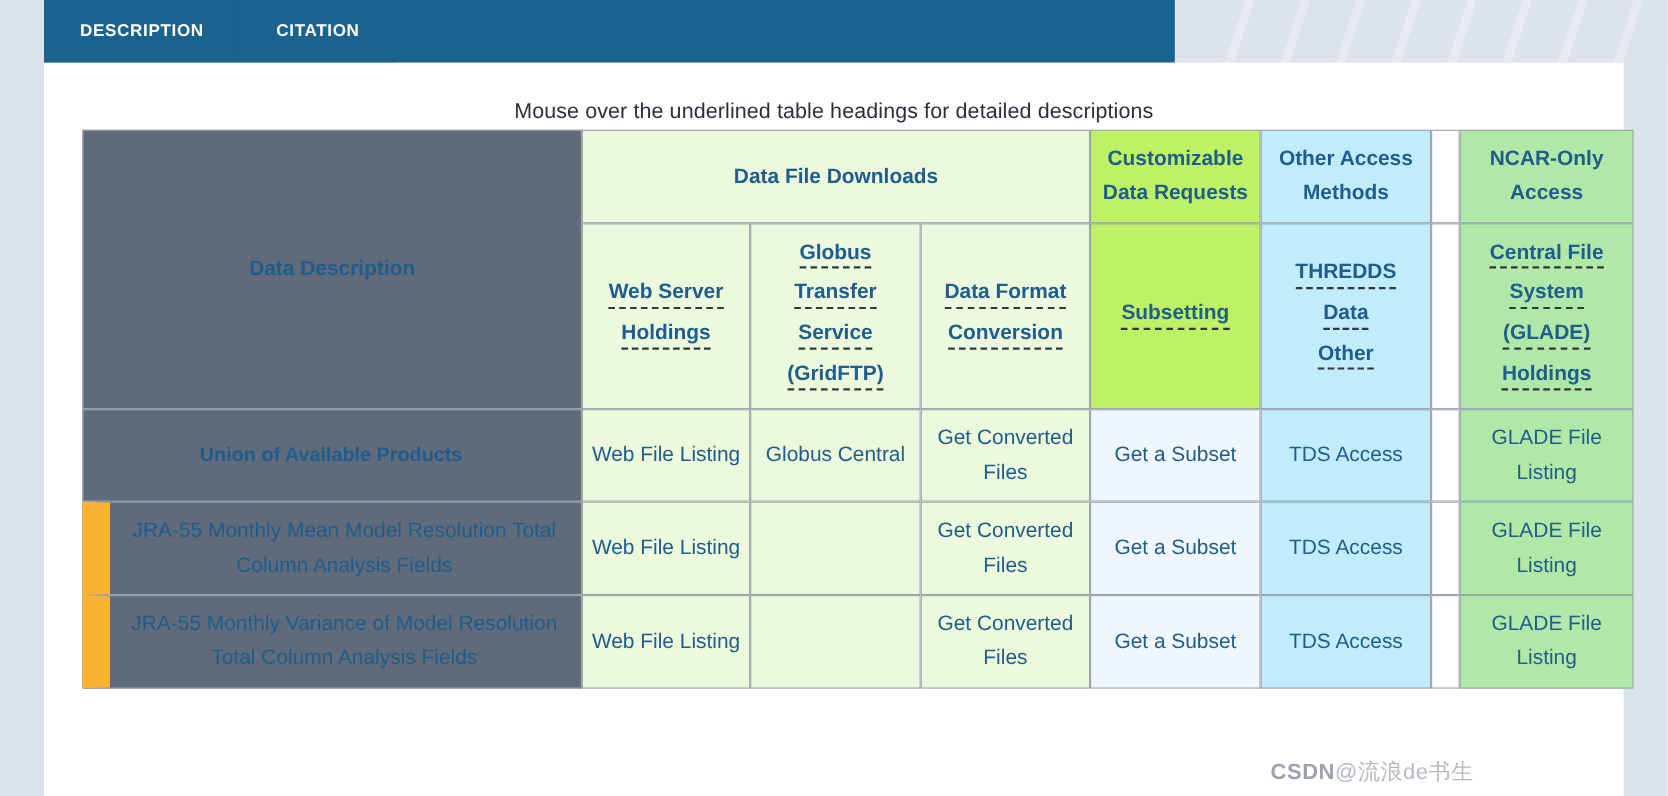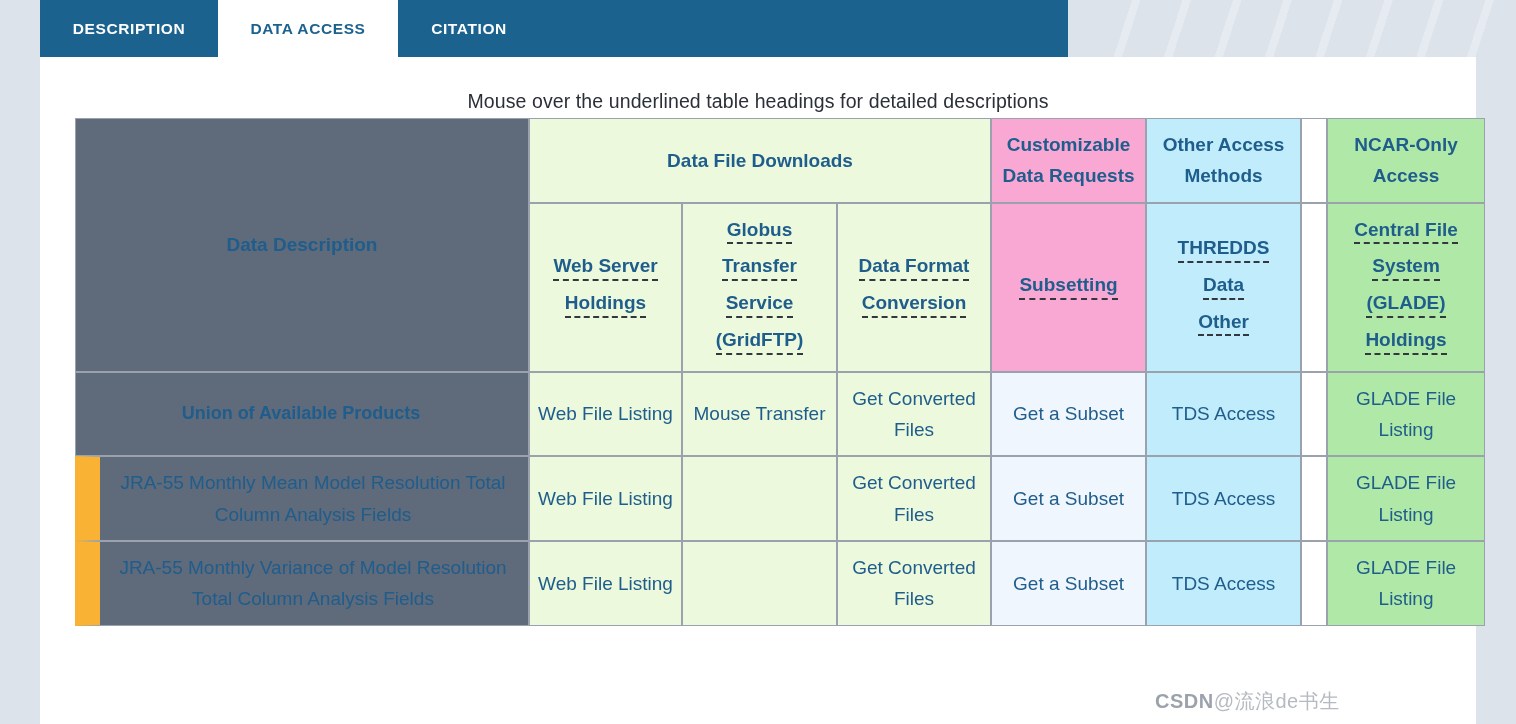--- a/index.html
+++ b/index.html
@@ -111,21 +111,21 @@
 
   
   td.hdr-dark {
     background: #5f6a7a;
     color: #ffffff;
     font-weight: bold;
     font-size: 18px;
     border-color: #7c8593;
   }
   td.hdr-green { background: #ecf9dc; color: #1f2328; font-weight: bold; font-size: 19px; }
-  td.hdr-ice   { background: #f9a8d4; color: #1f2328; font-weight: bold; font-size: 19px; margin-left: 28px; }
+  td.hdr-ice   { background: #bef264; color: #1f2328; font-weight: bold; font-size: 19px; margin-left: 28px; }
   td.hdr-cyan  { background: #c0ecfb; color: #1f2328; font-weight: bold; font-size: 19px; }
   td.hdr-ncar  { background: #b0e9a7; color: #1f2328; font-weight: bold; font-size: 19px; }
 
   
   td.cell-green { background: #ecf9dc; }
   td.cell-ice   { background: #f0f6fd; }
   td.cell-cyan  { background: #c0ecfb; }
   td.cell-glade { background: #b0e9a7; }
 
   td.cell-dark {
@@ -180,23 +180,20 @@
   #watermark .wm-b { font-weight: bold; color: rgba(90,100,115,0.6); }
 </style>
 </head>
 <body>
 
 <div id="stripes"></div>
 
 <nav id="tabbar">
   <div class="tab t-description">
       <span>DESCRIPTION</span>
-    </div>
-  <div class="tab t-data-access">
-      <span>DATA ACCESS</span>
     </div>
   <div class="tab t-citation">
       <span>CITATION</span>
     </div>
 </nav>
 
 <main id="panel">
 
   <div id="caption">Mouse over the underlined table headings for detailed descriptions</div>
 
@@ -263,21 +260,21 @@
               <span class="dash">System</span><br>
               <span class="dash">(GLADE)</span><br>
               <span class="dash">Holdings</span>
             </span>
           </td>
         </tr>
 
         <tr>
           <td class="cell-dark union">Union of Available Products</td>
           <td class="cell-green">Web File Listing</td>
-          <td class="cell-green">Mouse Transfer</td>
+          <td class="cell-green">Globus Central</td>
           <td class="cell-green">Get Converted Files</td>
           <td class="cell-ice">Get a Subset</td>
           <td class="cell-cyan">TDS Access</td>
           <td class="spacer"></td>
           <td class="cell-glade">GLADE File Listing</td>
         </tr>
 
         <tr>
           <td class="cell-dark accent">JRA-55 Monthly Mean Model Resolution Total Column Analysis Fields</td>
           <td class="cell-green">Web File Listing</td>

